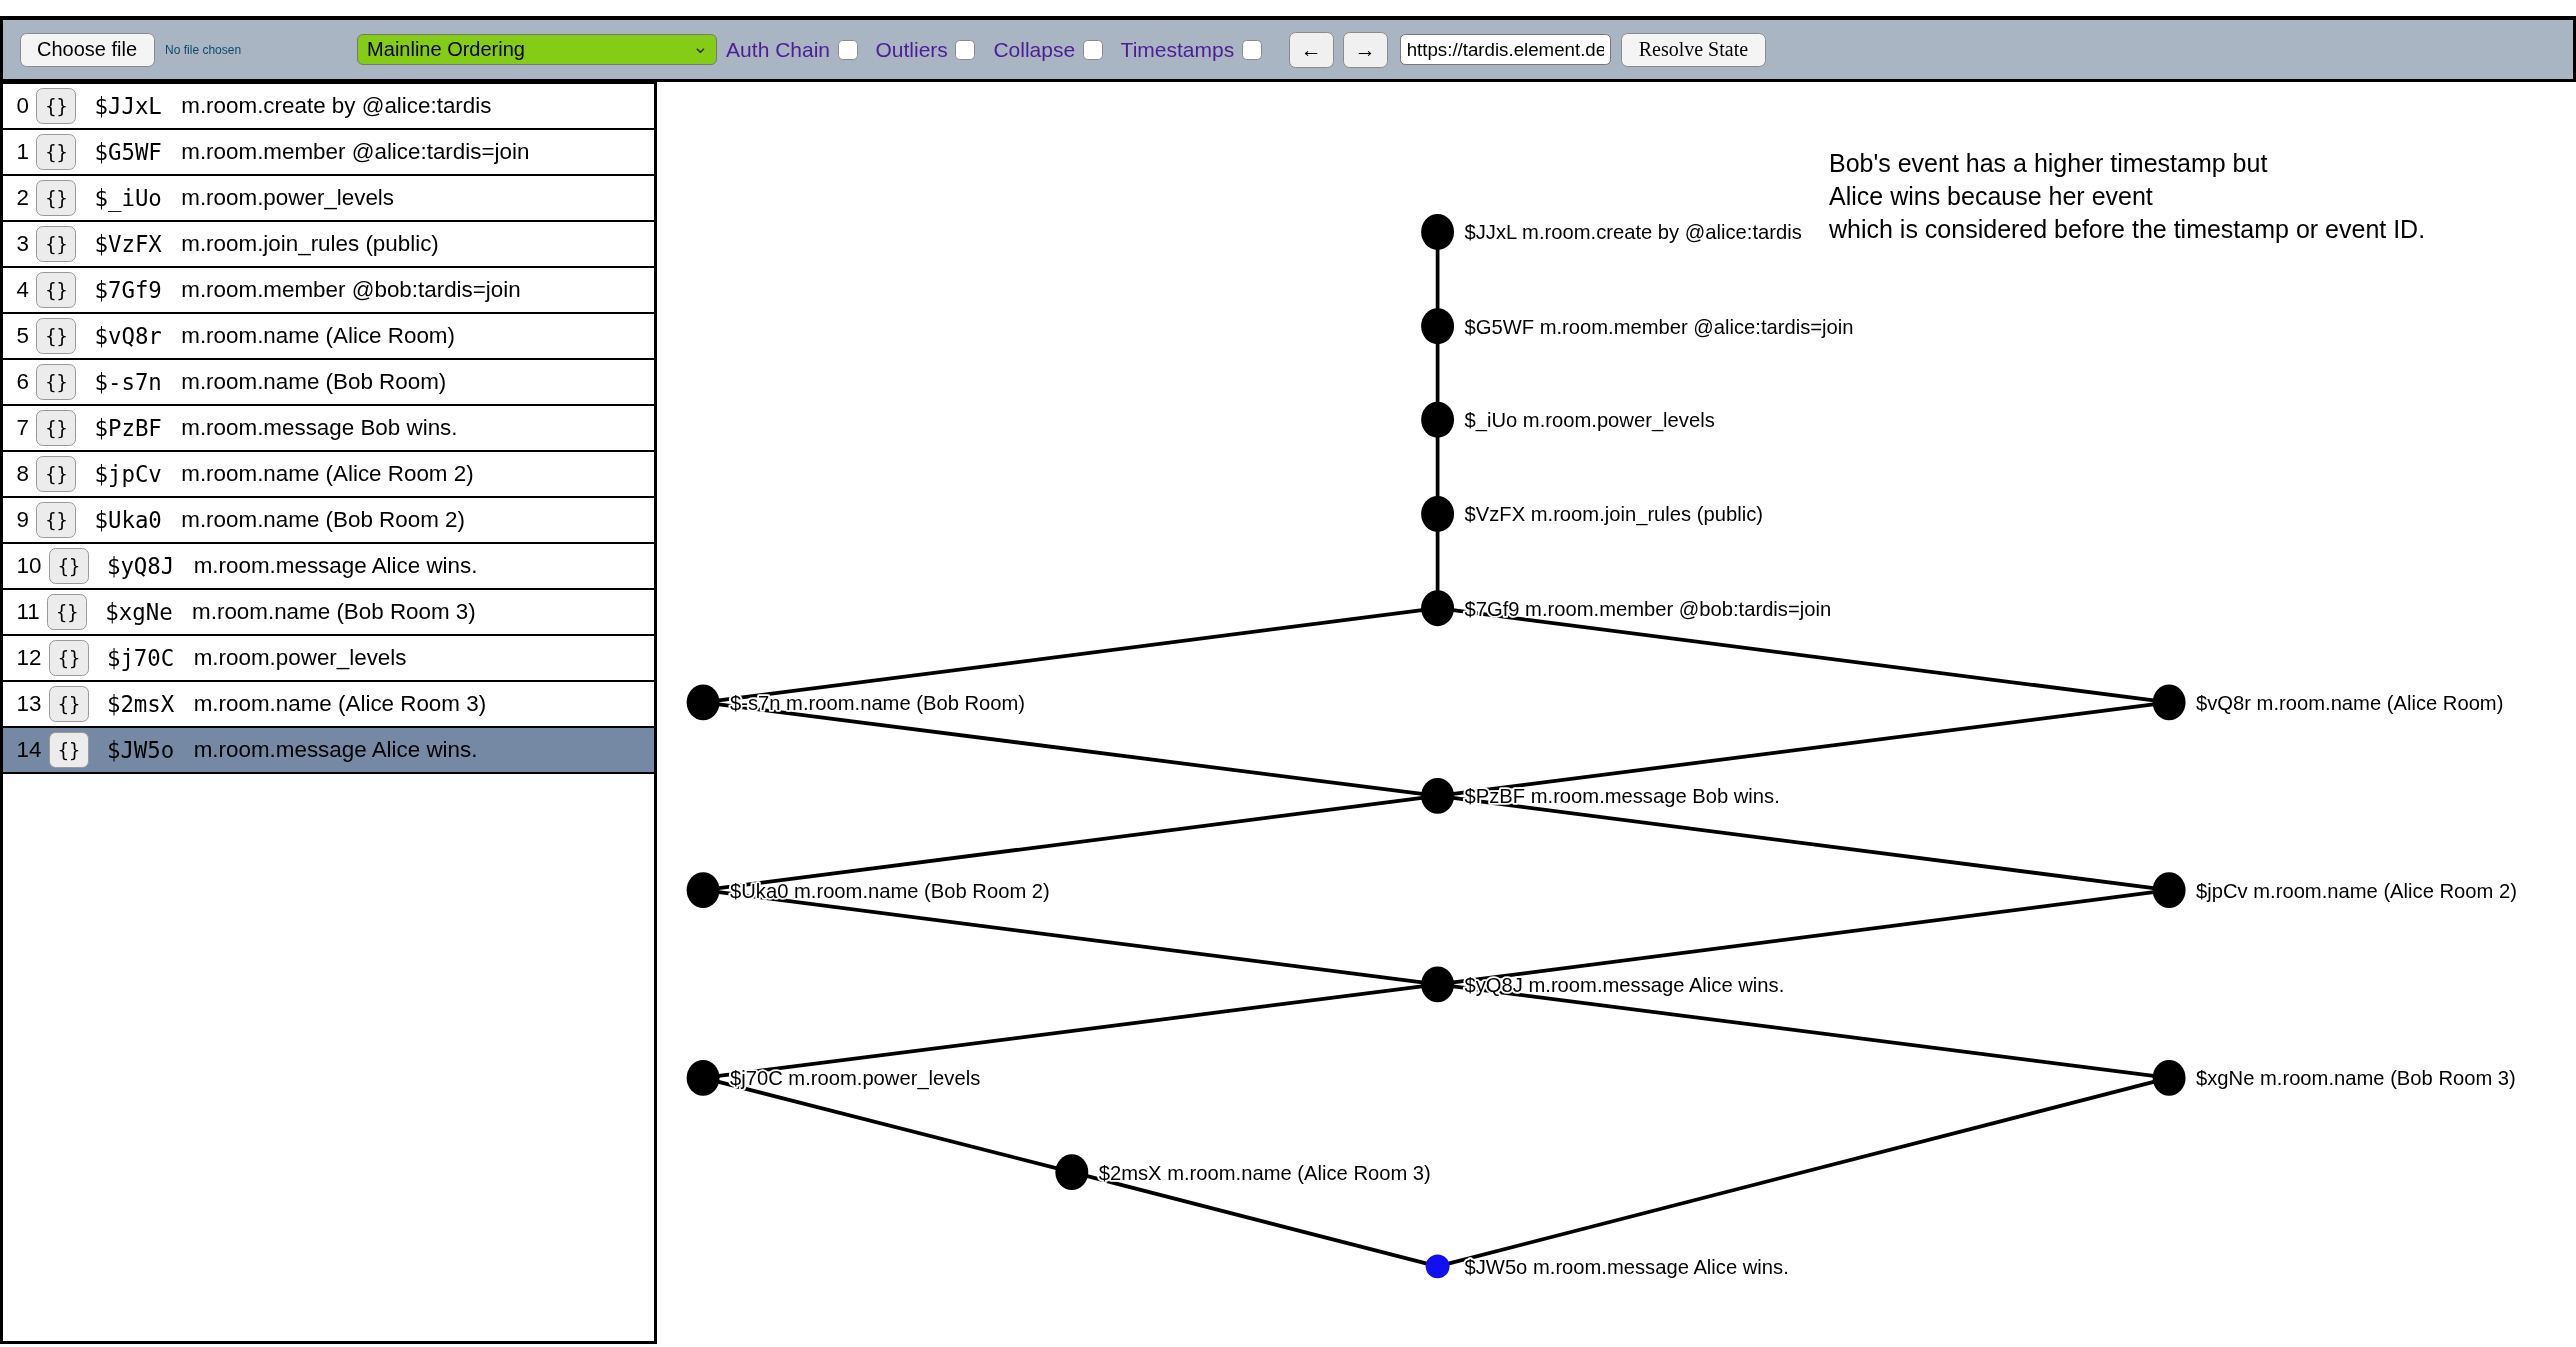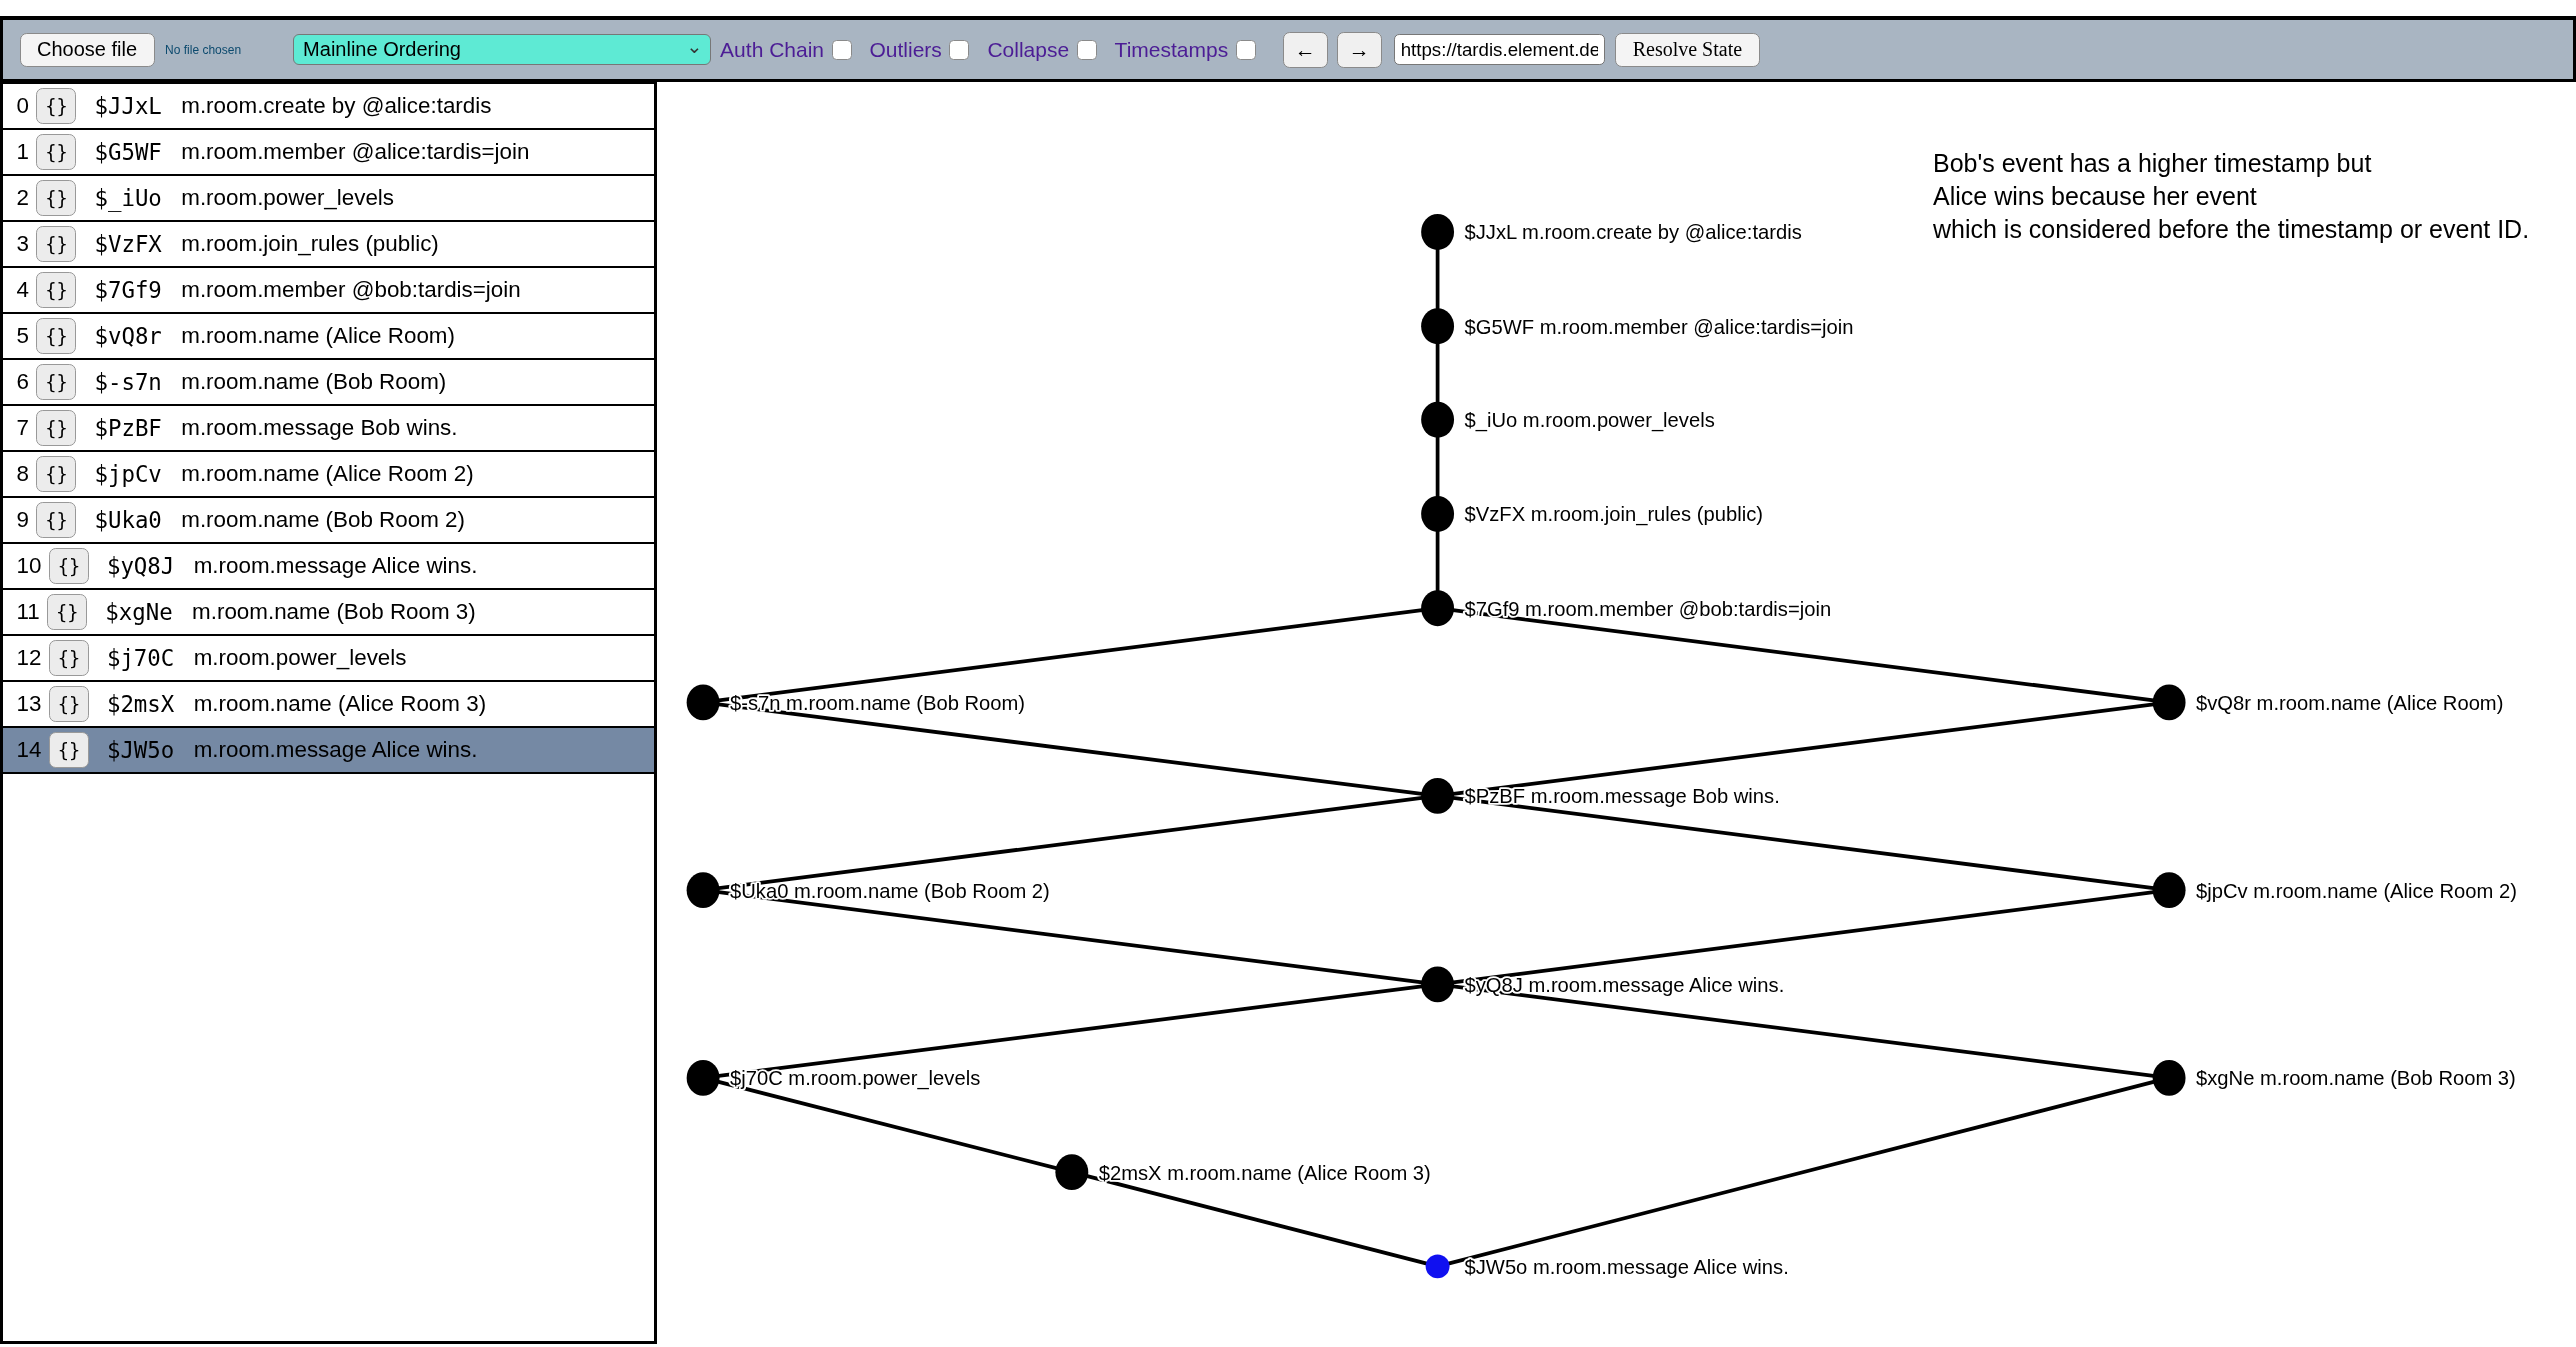--- a/index.html
+++ b/index.html
@@ -21,23 +21,23 @@
   .btn{
     background:#f4f4f4;border:1.5px solid #8a8a8a;border-radius:6.7px;
     font-family:"Liberation Sans", sans-serif;
     font-size:20px;color:#000;
     height:34px;padding:0 16.5px;
     display:inline-flex;align-items:center;justify-content:center;
     cursor:pointer;white-space:nowrap;
   }
   .file-status{font-size:12px;color:#0c4a6e;margin-left:10.5px;white-space:nowrap;}
   .select{
-    margin-left:52px;
-    width:418px;height:31px;box-sizing:border-box;
-    background:#5eead4;border:1.5px solid #777;border-radius:6px;
+    margin-left:116px;
+    width:360px;height:31px;box-sizing:border-box;
+    background:#84cc16;border:1.5px solid #777;border-radius:6px;
     display:flex;align-items:center;
     font-size:20px;color:#000;
     padding:0 7.5px 0 9px;cursor:pointer;
   }
   .select .val{flex:1;white-space:nowrap;overflow:hidden;}
   .select .chev{font-size:19.4px;color:#333;line-height:1;transform:translateY(-3px);}
   .checks{display:flex;align-items:center;margin-left:9px;}
   .cb-label{font-size:21px;color:#4c1d95;white-space:nowrap;}
   .checkbox{
     width:20px;height:20px;box-sizing:border-box;
@@ -85,21 +85,21 @@
   
   #graph{position:absolute;left:0;top:0;pointer-events:none;}
   #graph .edge{stroke:#000;stroke-width:5;}
   #graph .node{pointer-events:auto;cursor:pointer;}
   #graph text{
     font-family:"Liberation Sans", sans-serif;font-size:27px;fill:#000;
     paint-order:stroke;stroke:#ffffff;stroke-width:5px;stroke-linejoin:round;
   }
   
   .annotation{
-    position:absolute;left:1933px;top:147px;
+    position:absolute;left:1829px;top:147px;
     font-size:25px;line-height:33px;color:#000;
   }
   .annotation div{white-space:nowrap;}
 </style>
 </head>
 <body>
 
 <div class="toolbar">
   <button class="btn">Choose file</button>
   <span class="file-status">No file chosen</span>

